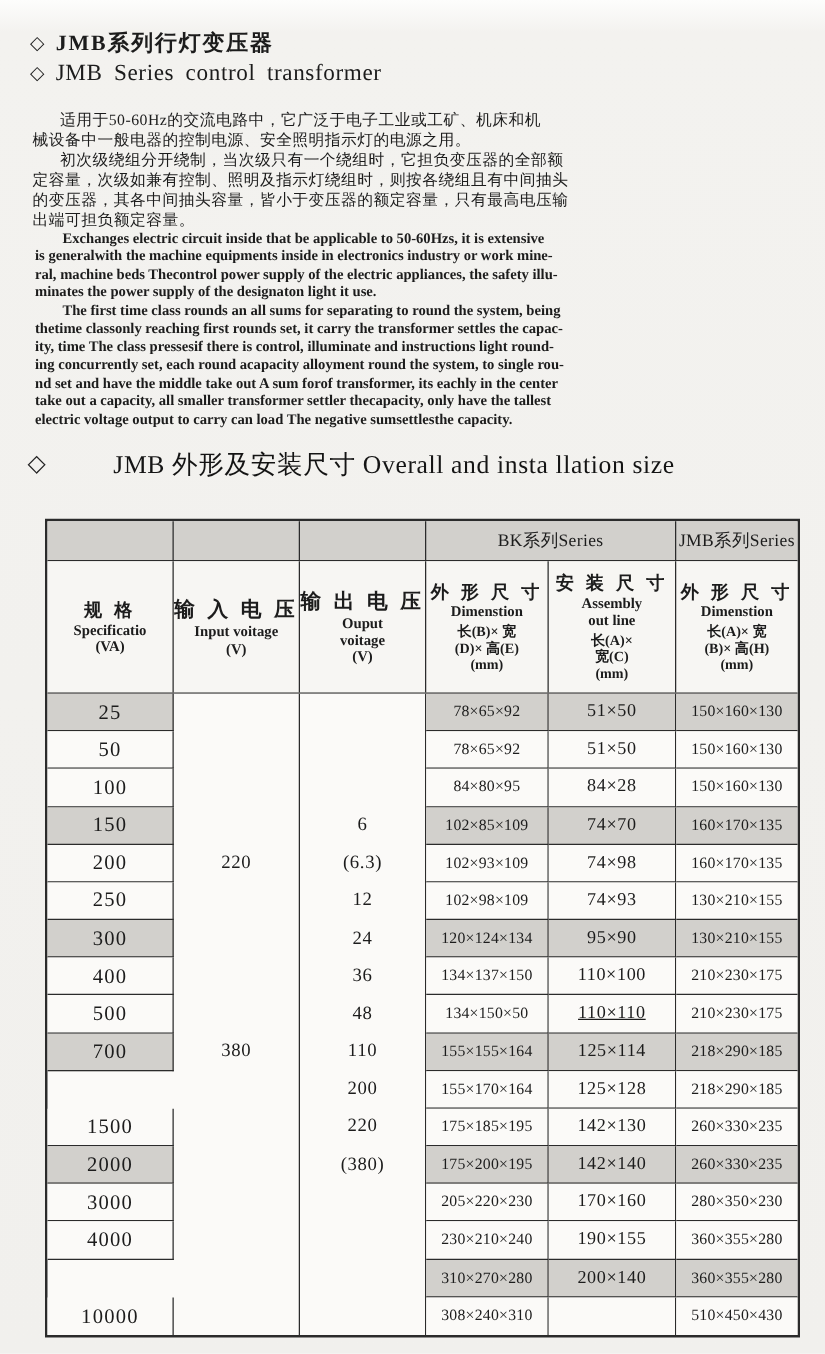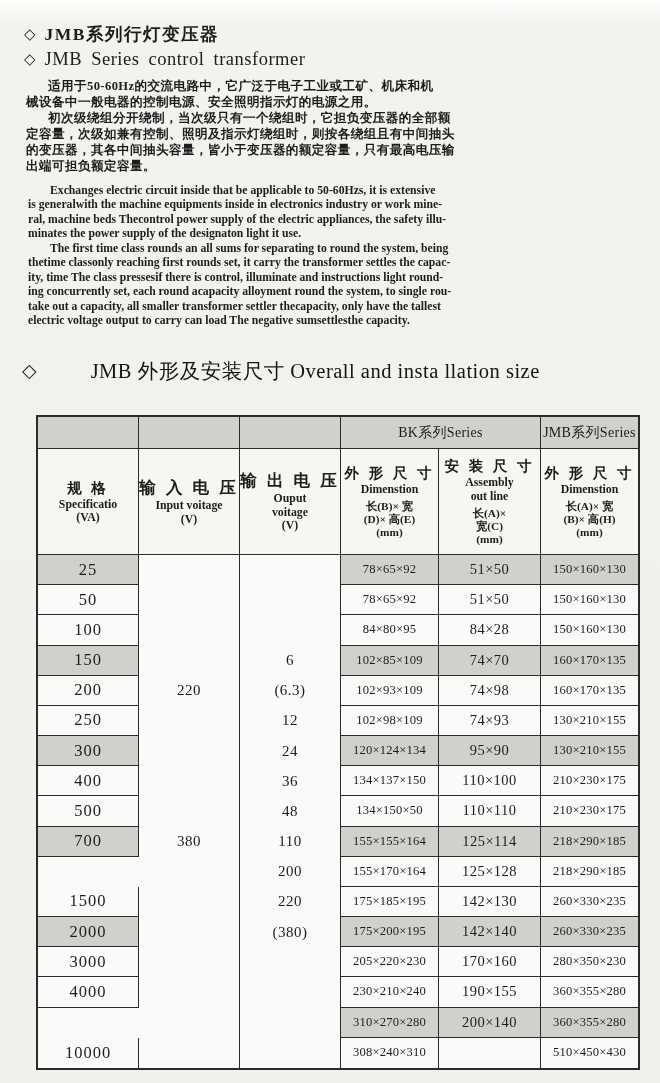--- a/index.html
+++ b/index.html
@@ -11,22 +11,22 @@
     color:#1c1c1c;
     overflow:hidden;
   }
   
   .titles{position:absolute;left:24px;top:22px;}
   .title-line{display:flex;align-items:baseline;gap:9px;margin-bottom:3px;}
   .diamond{font-size:15px;color:#222;transform:translateY(-1px);}
   .title-zh{font-size:17.5px;letter-spacing:1.5px;font-weight:600;}
   .title-en{font-size:18.5px;letter-spacing:.5px;word-spacing:4px;}
   
-  .para-zh{position:absolute;left:26px;top:79px;width:420px;
-    font-size:12.6px;font-weight:bold;line-height:15.9px;letter-spacing:.4px;}
+  .para-zh{position:absolute;left:26px;top:89px;width:420px;
+    font-size:12.6px;font-weight:normal;line-height:15.9px;letter-spacing:.4px;}
   .para-en{position:absolute;left:28px;top:184px;width:436px;
     font-size:11.7px;font-weight:bold;line-height:14.45px;}
   .pline{white-space:nowrap;}
   .pline.indent{padding-left:22px;}
   
   .section-head{position:absolute;left:22px;top:357px;display:flex;align-items:baseline;}
   .section-head .diamond{font-size:19px;}
   .section-title{margin-left:54px;font-size:20.5px;letter-spacing:.5px;color:#141414;}
   
   .tbl{position:absolute;left:36px;top:415px;width:600px;
@@ -86,20 +86,21 @@
 
   <div class="para-en" id="para-en">
       <div class="pline indent">Exchanges electric circuit inside that be applicable to 50-60Hzs, it is extensive</div>
       <div class="pline">is generalwith the machine equipments inside in electronics industry or work mine-</div>
       <div class="pline">ral, machine beds Thecontrol power supply of the electric appliances, the safety illu-</div>
       <div class="pline">minates the power supply of the designaton light it use.</div>
       <div class="pline indent">The first time class rounds an all sums for separating to round the system, being</div>
       <div class="pline">thetime classonly reaching first rounds set, it carry the transformer settles the capac-</div>
       <div class="pline">ity, time The class pressesif there is control, illuminate and instructions light round-</div>
       <div class="pline">ing concurrently set, each round acapacity alloyment round the system, to single rou-</div>
+      <div class="pline">nd set and have the middle take out A sum forof transformer, its eachly in the center</div>
       <div class="pline">take out a capacity, all smaller transformer settler thecapacity, only have the tallest</div>
       <div class="pline">electric voltage output to carry can load The negative sumsettlesthe capacity.</div>
     </div>
 
   <div class="section-head">
     <span class="diamond">◇</span>
     <span class="section-title">JMB 外形及安装尺寸  Overall and  insta llation size</span>
   </div>
 
   <div class="tbl">
@@ -197,21 +198,21 @@
         <div class="cell spec gray" style="grid-area: 7 / 1;">300</div>
         <div class="cell dim3 gray" style="grid-area: 7 / 4;">120×124×134</div>
         <div class="cell dim2 gray" style="grid-area: 7 / 5;">95×90</div>
         <div class="cell dim3 gray endc" style="grid-area: 7 / 6;">130×210×155</div>
         <div class="cell spec" style="grid-area: 8 / 1;">400</div>
         <div class="cell dim3" style="grid-area: 8 / 4;">134×137×150</div>
         <div class="cell dim2" style="grid-area: 8 / 5;">110×100</div>
         <div class="cell dim3 endc" style="grid-area: 8 / 6;">210×230×175</div>
         <div class="cell spec" style="grid-area: 9 / 1;">500</div>
         <div class="cell dim3" style="grid-area: 9 / 4;">134×150×50</div>
-        <div class="cell dim2" style="grid-area: 9 / 5;">110×110</div>
+        <div class="cell dim2" style="grid-area: 9 / 5; text-decoration: underline;">110×110</div>
         <div class="cell dim3 endc" style="grid-area: 9 / 6;">210×230×175</div>
         <div class="cell spec gray" style="grid-area: 10 / 1;">700</div>
         <div class="cell dim3 gray" style="grid-area: 10 / 4;">155×155×164</div>
         <div class="cell dim2 gray" style="grid-area: 10 / 5;">125×114</div>
         <div class="cell dim3 gray endc" style="grid-area: 10 / 6;">218×290×185</div>
         <div class="cell dim3" style="grid-area: 11 / 4;">155×170×164</div>
         <div class="cell dim2" style="grid-area: 11 / 5;">125×128</div>
         <div class="cell dim3 endc" style="grid-area: 11 / 6;">218×290×185</div>
         <div class="cell spec" style="grid-area: 12 / 1;">1500</div>
         <div class="cell dim3" style="grid-area: 12 / 4;">175×185×195</div>

